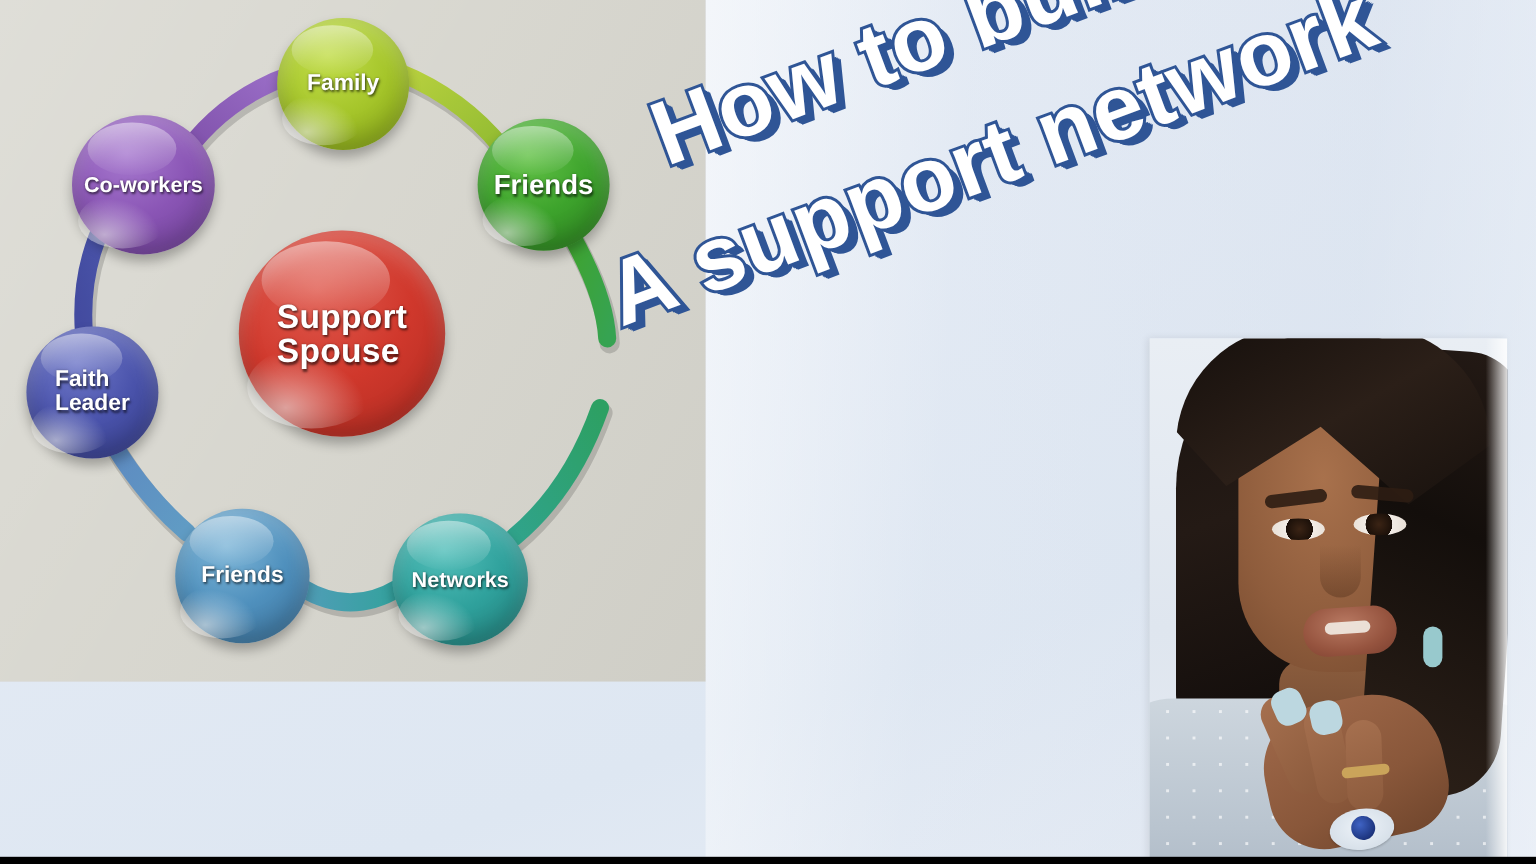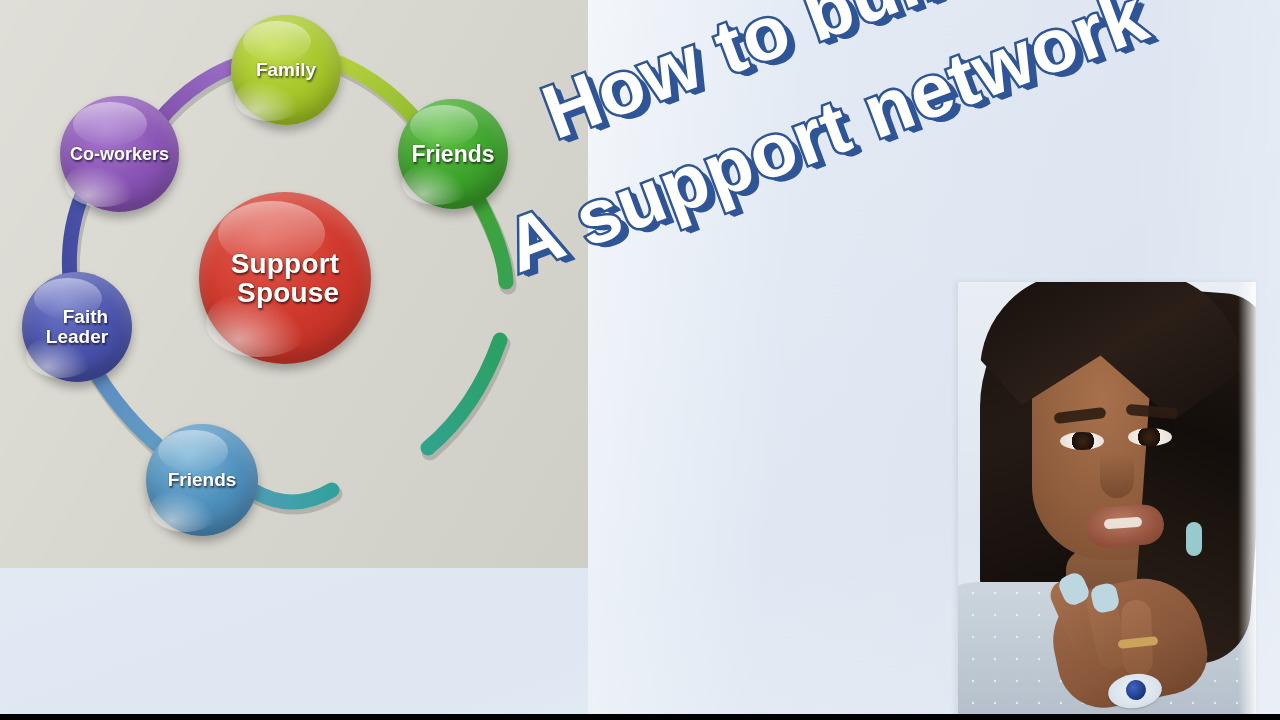--- a/index.html
+++ b/index.html
@@ -27,21 +27,21 @@
   }
   #diagram-panel .panel-gloss{
     position:absolute;inset:0;
     background:linear-gradient(120deg,rgba(255,255,255,0.22) 0%,rgba(255,255,255,0.05) 45%,rgba(0,0,0,0.03) 100%);
   }
   .diagram-svg{position:absolute;left:0;top:0;}
   
   .node{
     position:absolute;border-radius:50%;
     display:flex;align-items:center;justify-content:center;
-    text-align:right;color:#fff;
+    text-align:left;color:#fff;
     font-weight:bold;
     line-height:1.05;
     text-shadow:1px 2px 2px rgba(0,0,0,0.55), 0 0 2px rgba(0,0,0,0.35);
     box-shadow:
       0 6px 10px rgba(0,0,0,0.28),
       inset 0 -10px 18px rgba(0,0,0,0.18),
       inset 0 10px 16px rgba(255,255,255,0.22);
   }
   .node .gloss{
     position:absolute;left:11%;top:5%;width:62%;height:38%;
@@ -303,20 +303,25 @@
       <span class="lbl">Family</span>
     </div>
 
     <div class="node" id="node-friends">
       <span class="gloss"></span>
       <span class="rim"></span>
       <span class="lbl">Friends</span>
     </div>
 
 
+    <div class="node" id="node-networks">
+      <span class="gloss"></span>
+      <span class="rim"></span>
+      <span class="lbl">Networks</span>
+    </div>
 
     <div class="node" id="node-spouse">
       <span class="gloss"></span>
       <span class="rim"></span>
       <span class="lbl">Friends</span>
     </div>
 
     <div class="node" id="node-faith">
       <span class="gloss"></span>
       <span class="rim"></span>

